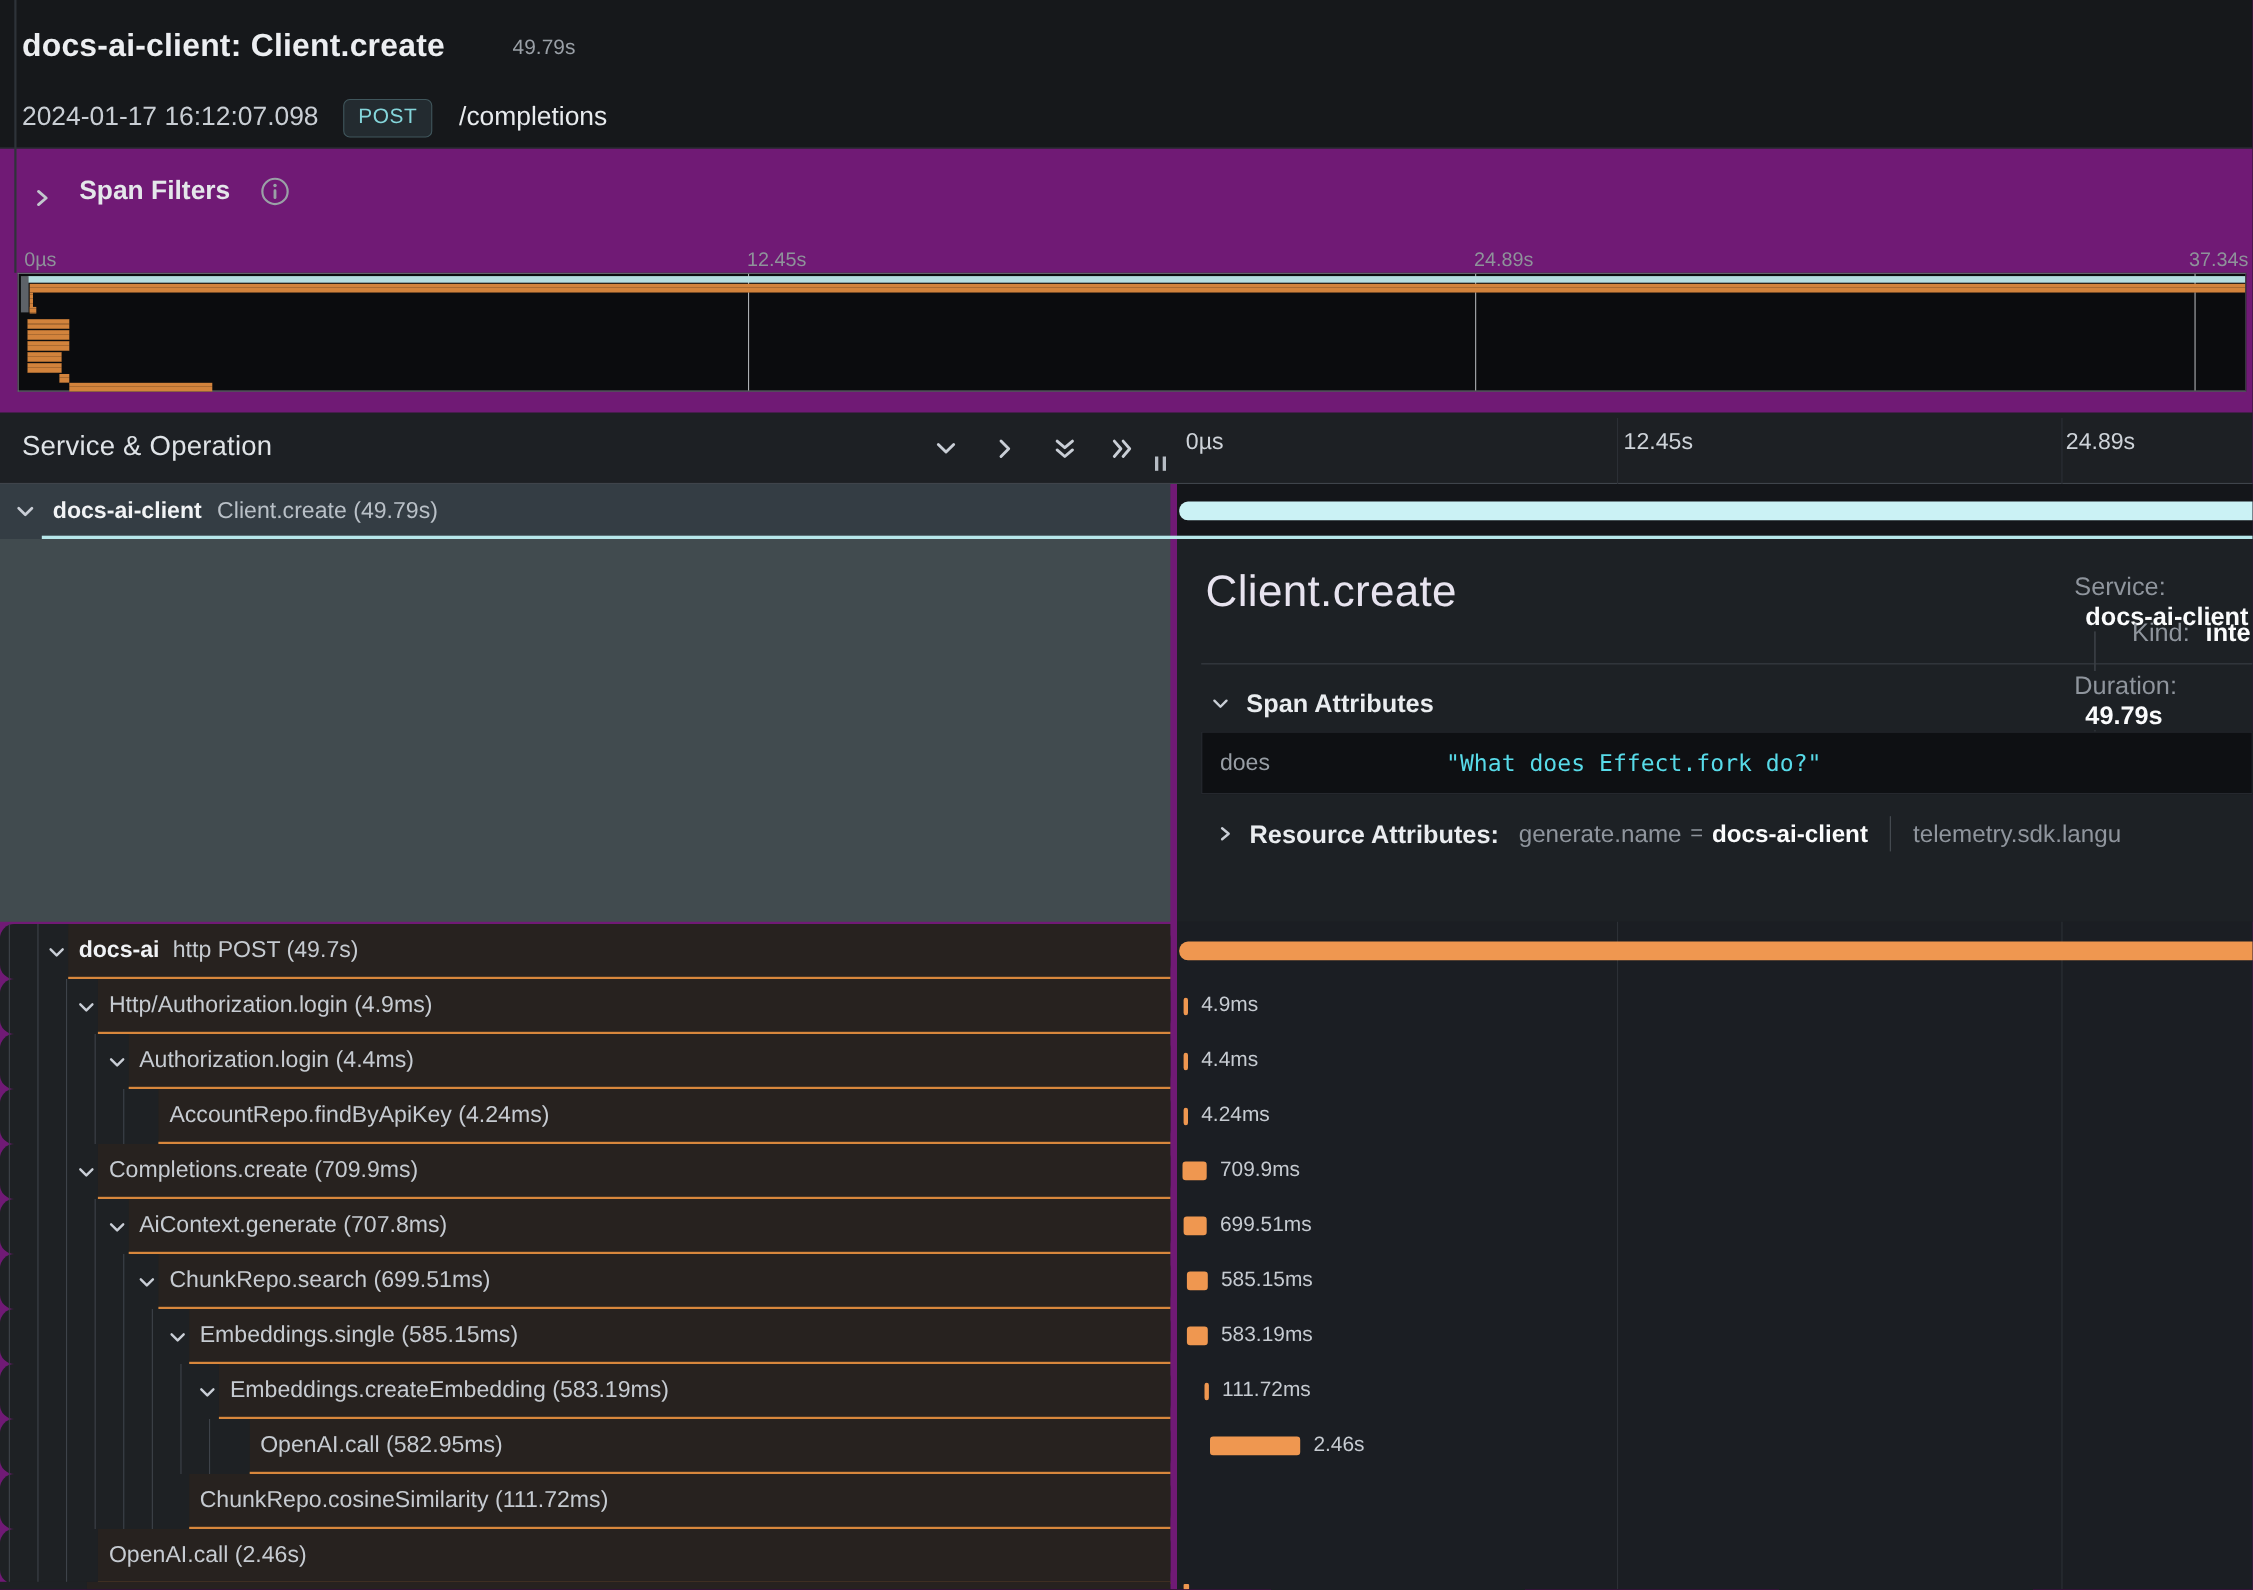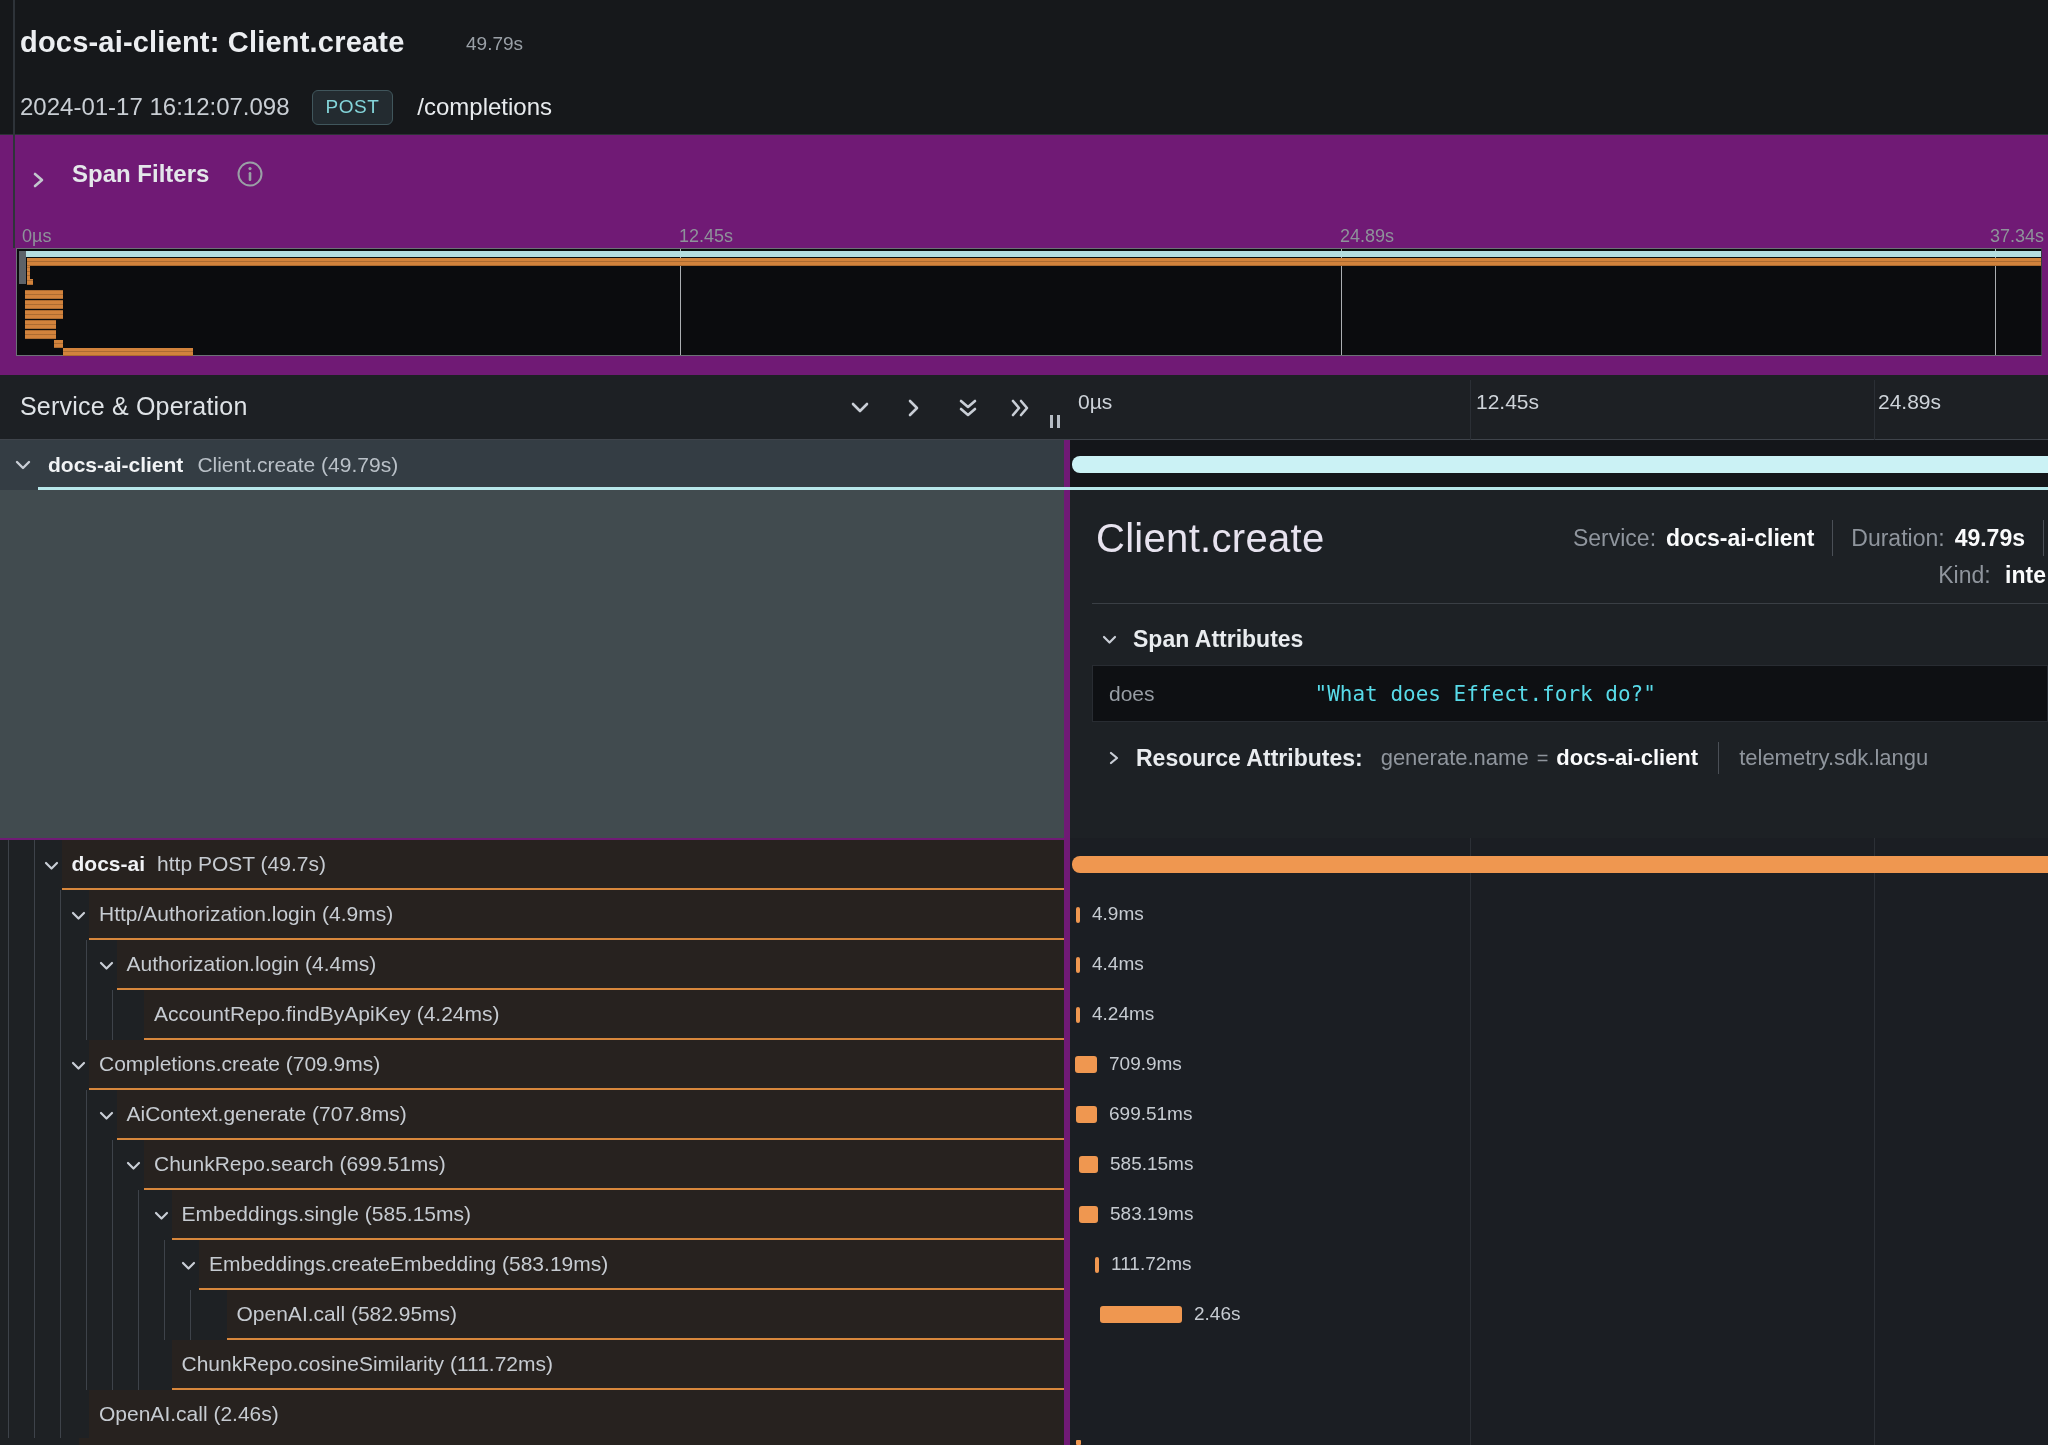--- a/index.html
+++ b/index.html
@@ -68,21 +68,21 @@
   #sel-service { margin-left:16px; font-size:21px; font-weight:bold; color:#f1f3f5; }
   #sel-op { margin-left:14px; font-size:21px; color:#b9c0c7; }
   #row-selected-right { left:1070px; top:440px; width:978px; height:50px; background:#14161a; }
   #sel-bar { position:absolute; left:2px; right:0; top:16px; height:17px; background:#cbf2f5; border-radius:8px 0 0 8px; }
   #sel-border { left:38px; top:487px; width:2010px; height:3px; background:#b7e7ea; z-index:5; }
 
   
   #detail-left { left:0; top:490px; width:1064px; height:348px; background:#414b4f; }
   #detail-right { left:1070px; top:490px; width:978px; height:348px; background:#1d2125; overflow:hidden; }
   #detail-title { position:absolute; left:26px; top:26px; font-size:40px; font-weight:500; color:#e7e3ef; letter-spacing:.3px; }
-  #detail-meta1 { position:absolute; right:4px; top:30px; display:flex; align-items:center; white-space:nowrap; }
+  #detail-meta1 { position:absolute; right:4px; top:30px; display:flex; white-space:nowrap;flex-direction:column; }
   #detail-meta2 { position:absolute; right:2px; top:72px; white-space:nowrap; }
   .meta-label { font-size:23px; color:#8f959d; }
   .meta-value { font-size:23px; font-weight:bold; color:#fafbfc; }
   .meta-div { width:1px; height:36px; background:#4a4f56; margin:0 18px; }
   #detail-hr { position:absolute; left:22px; right:0; top:113px; height:1px; background:#3a3f45; }
   #attrs-header { position:absolute; left:32px; top:136px; display:flex; align-items:center; }
   #attrs-header span { margin-left:16px; font-size:23px; font-weight:bold; color:#e9ecef; }
   #query-row {
     position:absolute; left:22px; right:0; top:175px; height:57px;
     background:#0e1013; border:1px solid #282c32; display:flex; align-items:center;
@@ -92,21 +92,21 @@
   #resource-row { position:absolute; left:38px; top:252px; display:flex; align-items:center; white-space:nowrap; }
   #resource-label { margin-left:16px; font-size:23px; font-weight:bold; color:#e9ecef; }
   #resource-key { margin-left:18px; font-size:22px; color:#8f959d; }
   #resource-eq { margin:0 8px; font-size:20px; color:#8f959d; }
   #resource-value { font-size:22px; font-weight:bold; color:#fafbfc; }
   #resource-div { width:1px; height:32px; background:#4a4f56; margin:0 20px; }
   #resource-more { font-size:22px; color:#8f959d; }
 
   
   #rows-left { left:0; top:840px; width:1064px; }
-  .srow { position:relative; width:1064px; height:50px; background:#1e2124; }
+  .srow { position:relative; width:1064px; height:50px; background:#1e2124;border-radius:13px; }
   .srow .fill { position:absolute; top:0; bottom:0; right:0; background:#27221f; border-bottom:2px solid #d8873c; }
   .srow .guide { position:absolute; top:0; bottom:0; width:1px; background:#3e434a; }
   .srow .chev { position:absolute; top:21px; }
   .srow .txt { position:absolute; top:12px; font-size:21px; color:#c6cbd1; white-space:nowrap; z-index:2; }
   .srow .txt b { color:#f0f2f5; margin-right:12px; }
   #rows-right { left:1070px; top:840px; width:978px; }
   .trow { position:relative; width:978px; height:50px; }
   .tbar { position:absolute; background:#ef9750; border-radius:3px; }
   .tbar.full { right:0; border-radius:8px 0 0 8px; }
   .tlabel { position:absolute; top:13px; font-size:19px; color:#c6cbd1; white-space:nowrap; }

